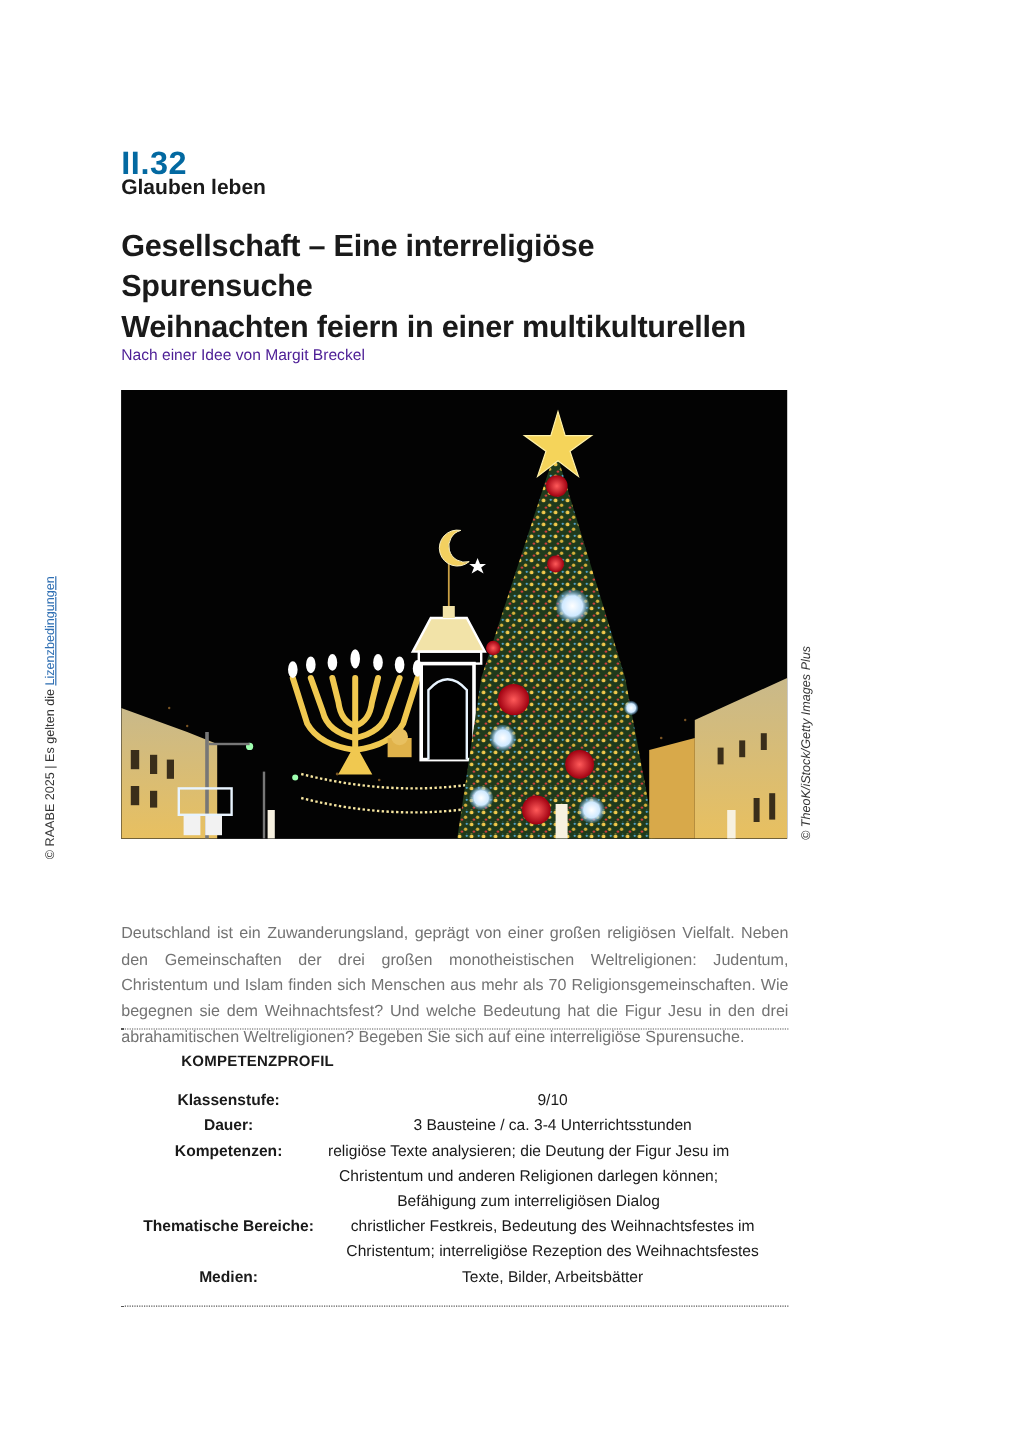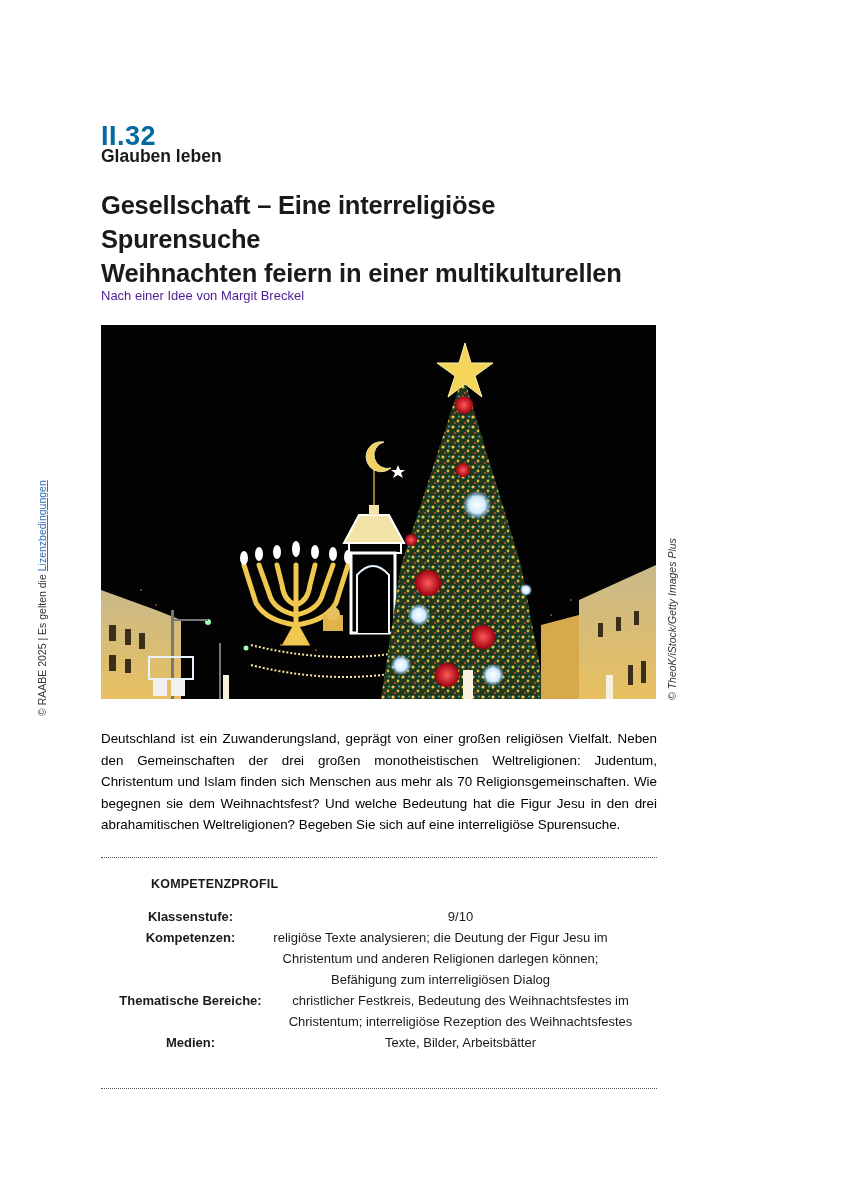--- a/index.html
+++ b/index.html
@@ -16,22 +16,22 @@
   .side-copyright { position: absolute; left: 36px; top: 716px; transform-origin: 0 0; transform: rotate(-90deg);
                     font-size: 10.5px; white-space: nowrap; color: #333; }
   .side-copyright a { color: #2f6fb3; text-decoration: underline; }
 
   .photo-credit { position: absolute; left: 666px; top: 700px; transform-origin: 0 0; transform: rotate(-90deg);
                   font-size: 10.5px; font-style: italic; white-space: nowrap; color: #333; }
 
   .cover-photo { position: absolute; left: 101px; top: 325px; width: 555px; height: 374px; background: #030303; overflow: hidden; }
   .cover-photo svg { display: block; }
 
-  .intro-text { position: absolute; left: 101px; top: 728px; width: 556px; font-size: 13.4px; line-height: 21.6px;
-                text-align: justify; color: #000000; }
+  .intro-text { position: absolute; left: 101px; top: 767px; width: 556px; font-size: 13.4px; line-height: 21.6px;
+                text-align: justify; color: #737373; }
 
   .dotted-rule { position: absolute; left: 101px; width: 556px; height: 0; border-top: 1.5px dotted #555; }
 
   .profile-heading { position: absolute; left: 111px; top: 877px; font-size: 12.5px; font-weight: bold; letter-spacing: 0.2px; margin-left: 40px; }
   .profile-table { position: absolute; left: 111px; top: 906px; width: 540px; border-collapse: collapse; font-size: 13px; text-align: center; }
   .profile-table td { padding: 0; vertical-align: top; line-height: 21px; }
   .profile-table td.key { width: 159px; font-weight: bold; }
 </style>
 </head>
 <body>
@@ -184,20 +184,24 @@
 <div class="dotted-rule" style="top:857px;"></div>
 
 <div class="profile-heading">KOMPETENZPROFIL</div>
 <table class="profile-table">
   <tbody>
       <tr>
     <td class="key">Klassenstufe:</td>
     <td>9/10</td>
   </tr>
   <tr>
+    <td class="key">Dauer:</td>
+    <td>3 Bausteine / ca. 3-4 Unterrichtsstunden</td>
+  </tr>
+  <tr>
     <td class="key">Kompetenzen:</td>
     <td style="padding-right:40px;">religiöse Texte analysieren; die Deutung der Figur Jesu im Christentum und anderen Religionen darlegen können; Befähigung zum interreligiösen Dialog</td>
   </tr>
   <tr>
     <td class="key">Thematische Bereiche:</td>
     <td>christlicher Festkreis, Bedeutung des Weihnachtsfestes im Christentum; interreligiöse Rezeption des Weihnachtsfestes</td>
   </tr>
   <tr>
     <td class="key">Medien:</td>
     <td>Texte, Bilder, Arbeitsbätter</td>

